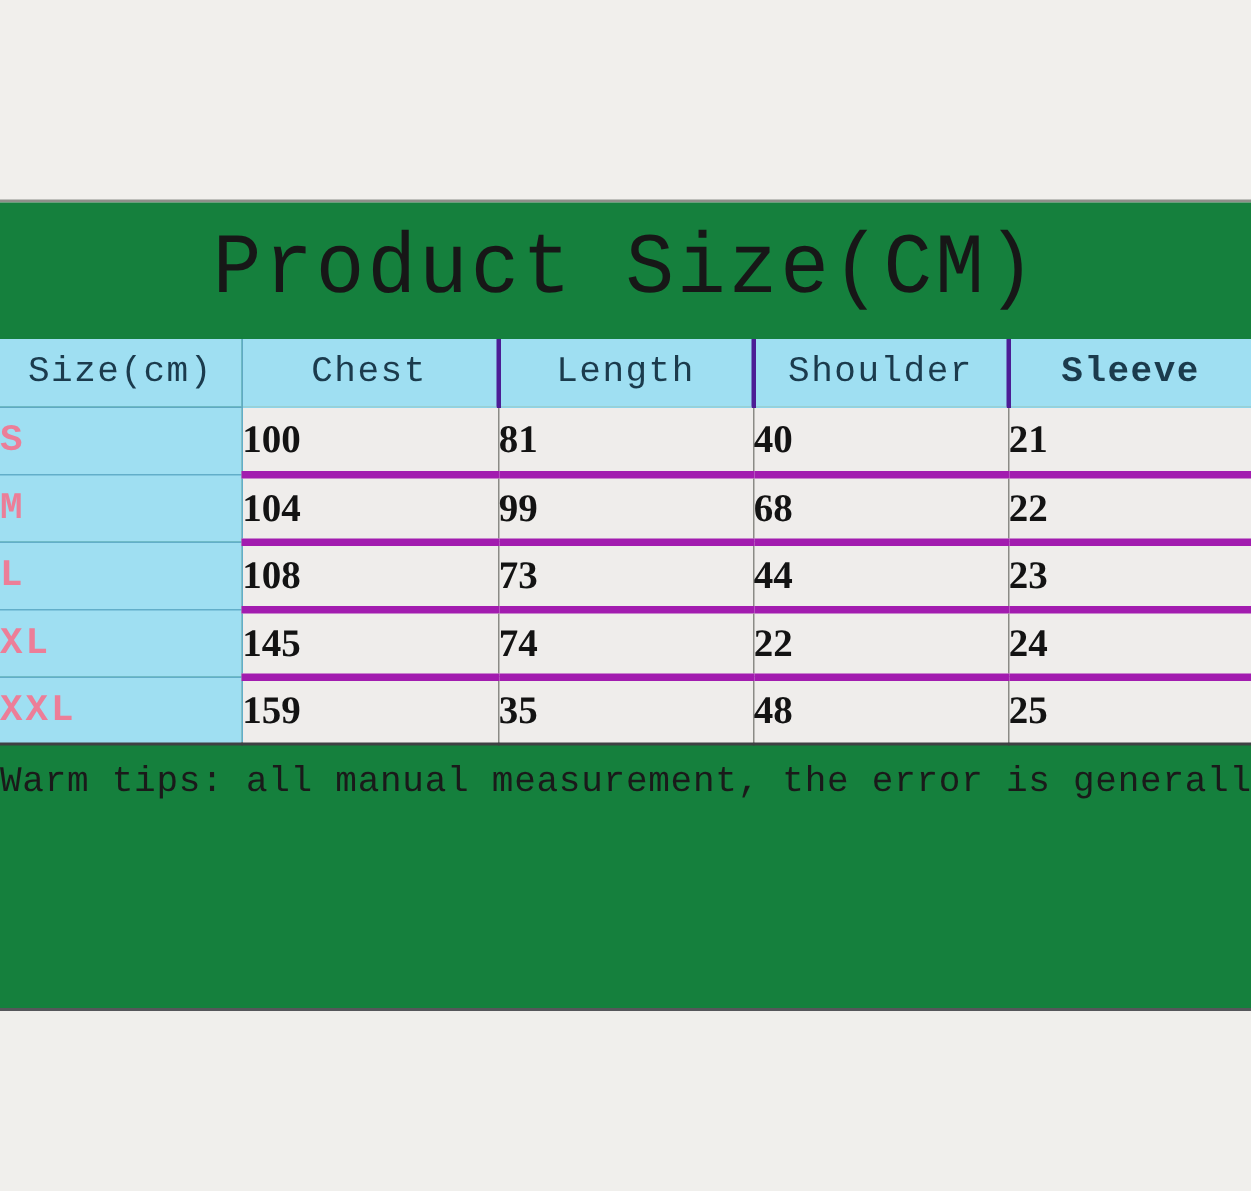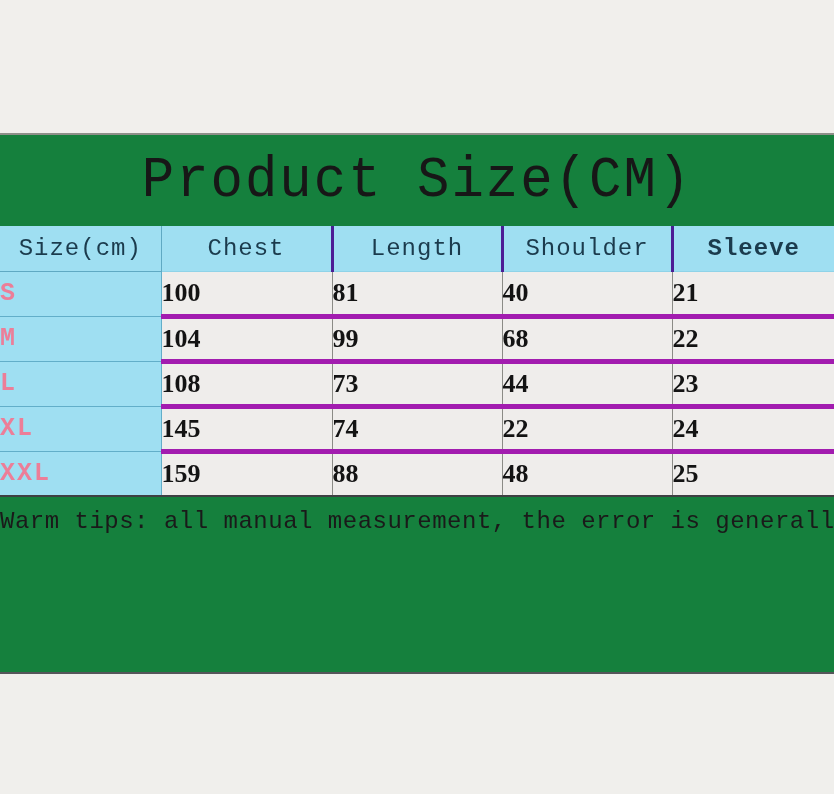--- a/index.html
+++ b/index.html
@@ -227,21 +227,21 @@
         <tr>
           <td class="cell-size">XL</td>
           <td>145</td>
           <td>74</td>
           <td>22</td>
           <td>24</td>
         </tr>
         <tr>
           <td class="cell-size">XXL</td>
           <td>159</td>
-          <td>88</td>
+          <td>35</td>
           <td>48</td>
           <td>25</td>
         </tr>
       </tbody>
     </table>
 
     <div class="tips">
       <span class="tips-line-1">Warm tips: all manual measurement, the error is generally</span>
     </div>
 

